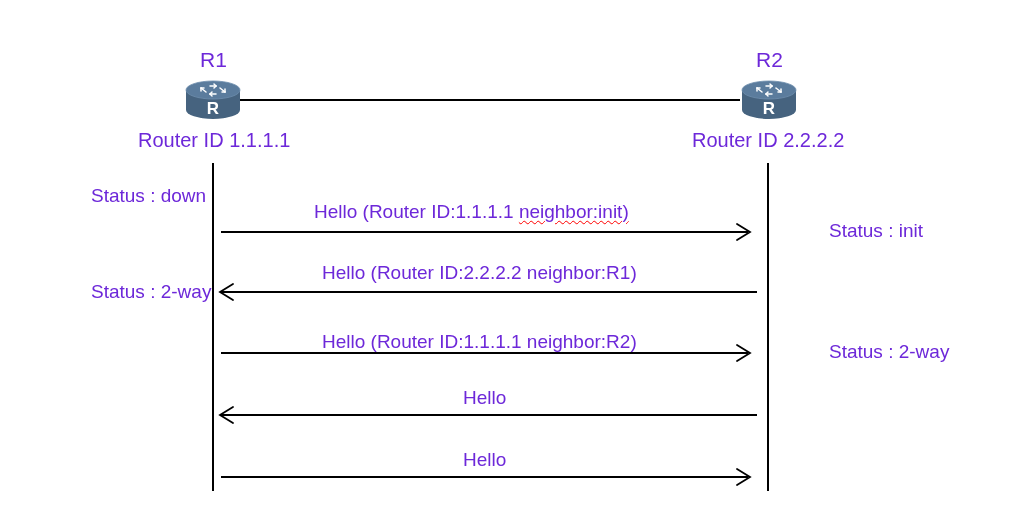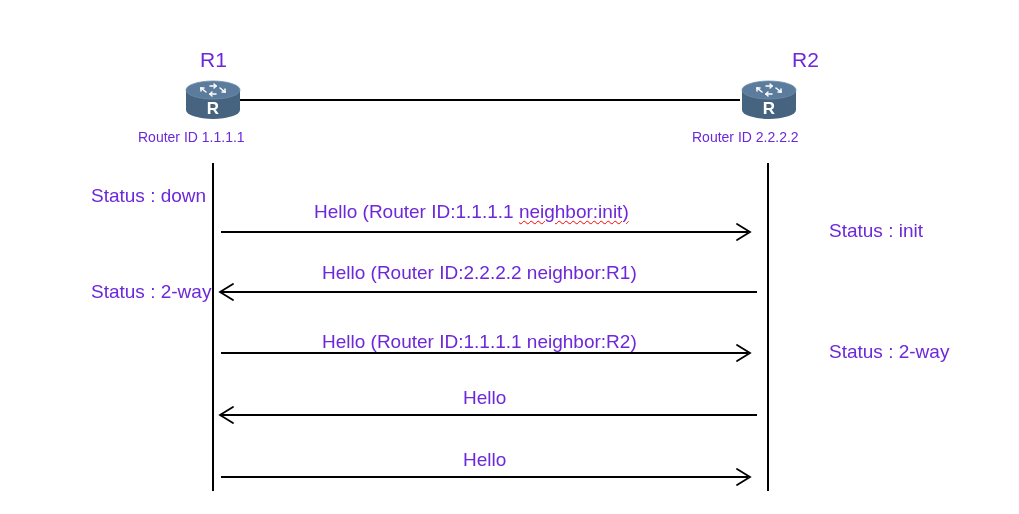--- a/index.html
+++ b/index.html
@@ -25,21 +25,21 @@
     position: absolute;
     white-space: nowrap;
     color: #6d28d9;
     font-family: "Liberation Sans", sans-serif;
     line-height: 1;
   }
   .router-name {
     font-size: 21px;
   }
   .router-id {
-    font-size: 14px;
+    font-size: 20px;
   }
   .status {
     font-size: 19px;
     margin-left: 23px;
   }
   .msg {
     font-size: 19px;
   }
   .msg-spell {
     position: relative;
@@ -122,21 +122,21 @@
         <path d="M28,17 l2,-2"></path>
         <path d="M28,17 l2,2"></path>
     </g>
 
     <text x="31" y="37" text-anchor="middle" font-family="Liberation Sans, sans-serif" font-size="17" font-weight="bold" fill="#ffffff">R</text>
   </svg>
 </div>
 
 <div class="lbl router-id" style="left:138px; top:130px;">Router ID 1.1.1.1</div>
 
-<div class="lbl router-name" style="left:756px; top:49px;margin-left:36px;">R2</div>
+<div class="lbl router-name" style="left:756px; top:49px;">R2</div>
 
 <div class="router-wrap" style="left:738px; top:77px;">
   <svg class="router-svg" viewBox="0 0 62 46" xmlns="http://www.w3.org/2000/svg">
     <path d="M4,13 L4,33 A27,9 0 0 0 58,33 L58,13 Z" fill="#46637f"></path>
     <ellipse cx="31" cy="13" rx="27" ry="9" fill="#5b7c9d"></ellipse>
     <ellipse cx="31" cy="13" rx="27" ry="9" fill="none" stroke="#6e8ead" stroke-width="0.8"></ellipse>
     <g stroke="#ffffff" stroke-width="1.5" fill="none" stroke-linecap="round">
       <path d="M24,15 L19,11"></path>
         <path d="M19,11 l0,3"></path>
         <path d="M19,11 l3,0"></path>

